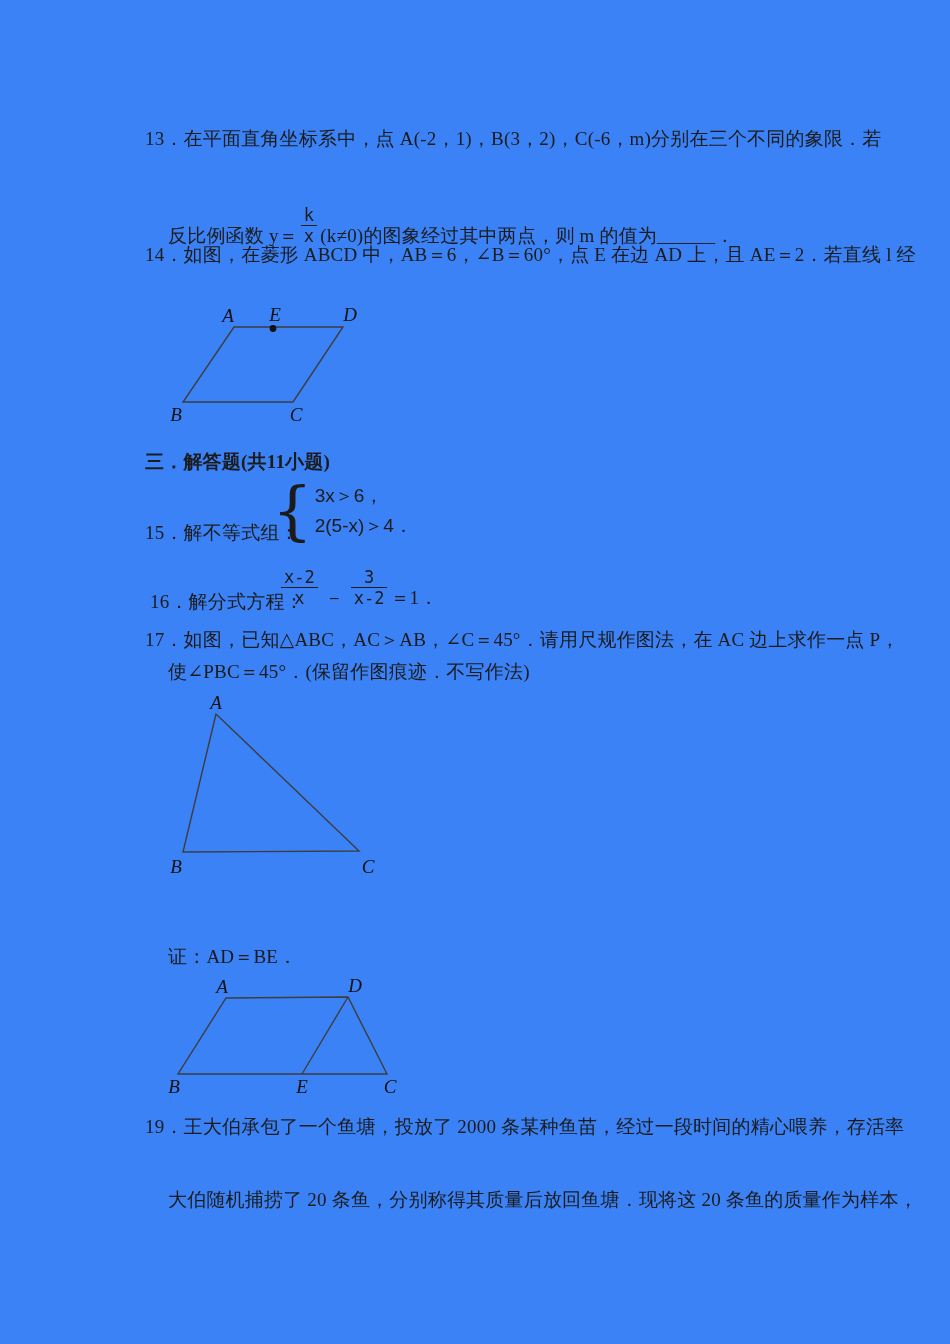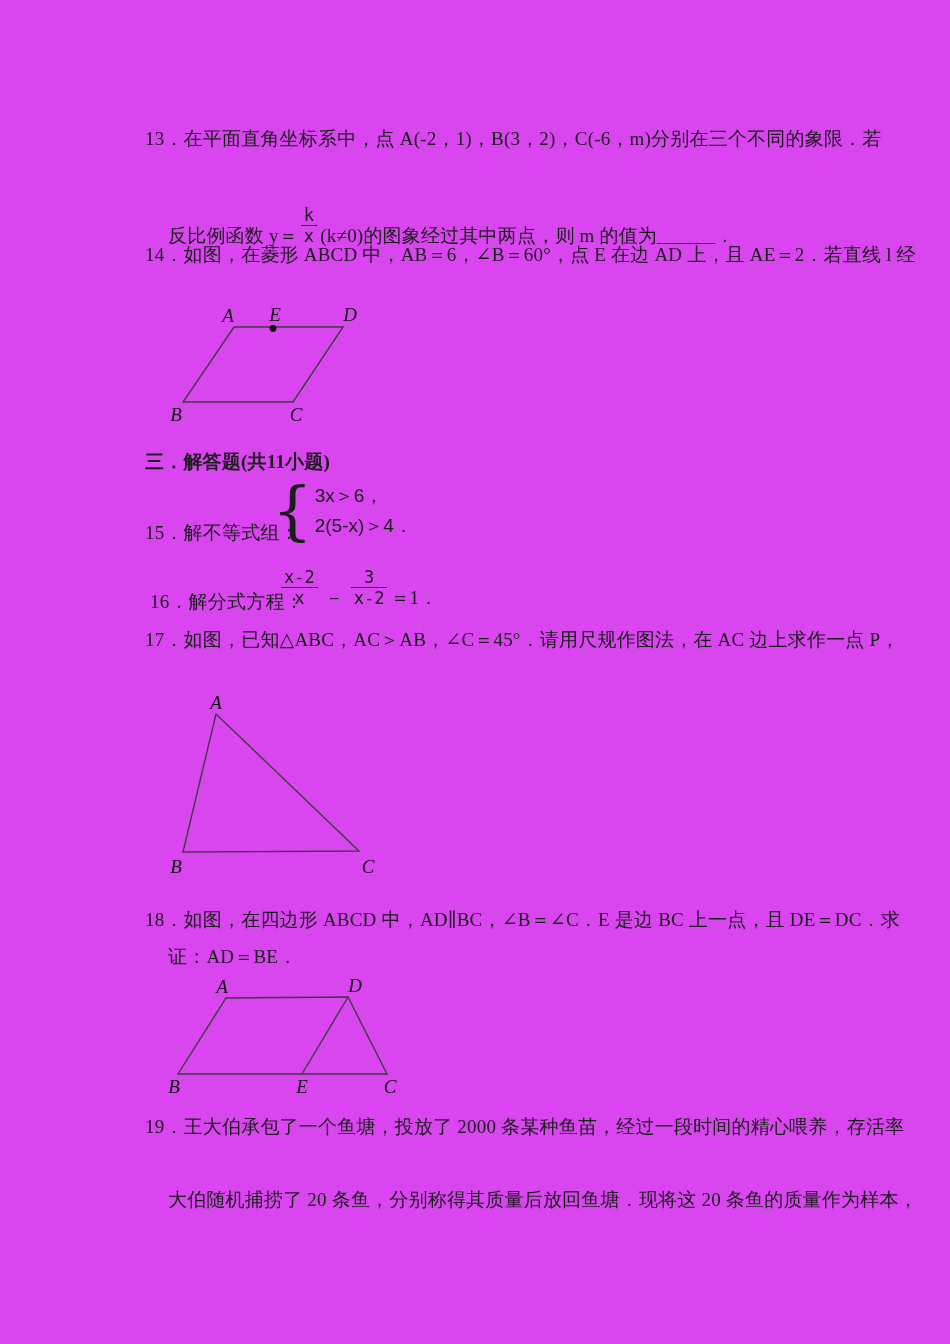--- a/index.html
+++ b/index.html
@@ -1,19 +1,19 @@
 <!DOCTYPE html>
 <html><head>
 <meta charset="utf-8">
 <style>
   html,body{margin:0;padding:0;background:#ffffff;}
   .page{
     position:relative;
     width:950px;height:1344px;
-    background:#d946ef;
+    background:#3b82f6;
     overflow:hidden;
     font-family:"Liberation Serif","DejaVu Serif",serif;
     color:#1b1b1b;
   }
   .line{
     position:absolute;
     font-size:19px;
     line-height:24px;
     white-space:nowrap;
     letter-spacing:0.2px;
@@ -100,29 +100,29 @@
       <span class="row">2(5-x)＞4．</span>
     </span>
   </div>
 
   <div class="line" style="top:590px;left:150px;">16．解分式方程：</div>
   <div class="equation" style="left:278px;top:567px;">
     <span class="frac"><span class="num">x-2</span><span class="den">x</span></span><span class="op">－</span><span class="frac"><span class="num">3</span><span class="den">x-2</span></span><span>＝1．</span>
   </div>
 
   <div class="line" style="top:628px;left:145px;">17．如图，已知△ABC，AC＞AB，∠C＝45°．请用尺规作图法，在 AC 边上求作一点 P，</div>
+  <div class="line" style="top:660px;left:168px;">使∠PBC＝45°．(保留作图痕迹．不写作法)</div>
 
   <svg class="figure" style="left:160px;top:695px;" width="230" height="190" viewBox="0 0 230 190">
     <polygon class="shape" points="56,19 23,157 199,156"></polygon>
     <text x="56" y="14">A</text>
     <text x="16" y="178">B</text>
     <text x="208" y="178">C</text>
   </svg>
 
-  <div class="line" style="top:908px;left:145px;">18．如图，在四边形 ABCD 中，AD∥BC，∠B＝∠C．E 是边 BC 上一点，且 DE＝DC．求</div>
   <div class="line" style="top:945px;left:168px;">证：AD＝BE．</div>
 
   <svg class="figure" style="left:160px;top:975px;" width="250" height="125" viewBox="0 0 250 125">
     <polygon class="shape" points="66,23 188,22 227,99 18,99"></polygon>
     <line class="shape" x1="188" y1="22" x2="142" y2="99"></line>
     <text x="62" y="18">A</text>
     <text x="195" y="17">D</text>
     <text x="14" y="118">B</text>
     <text x="142" y="118">E</text>
     <text x="230" y="118">C</text>

